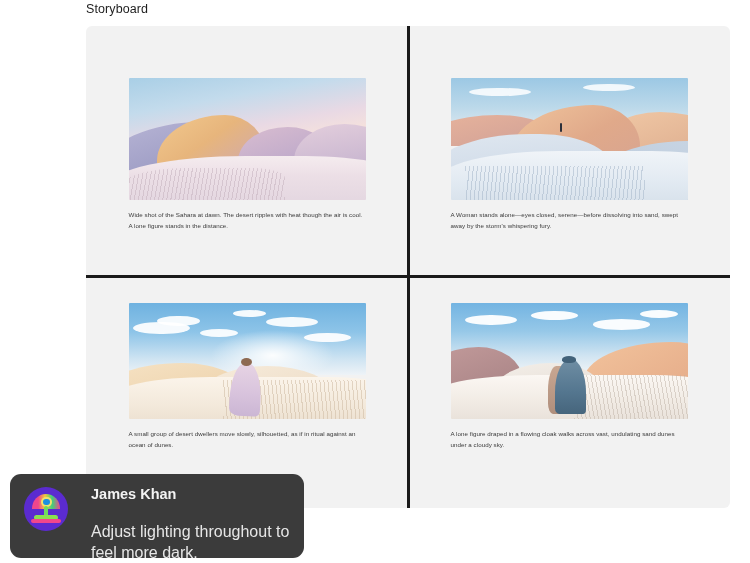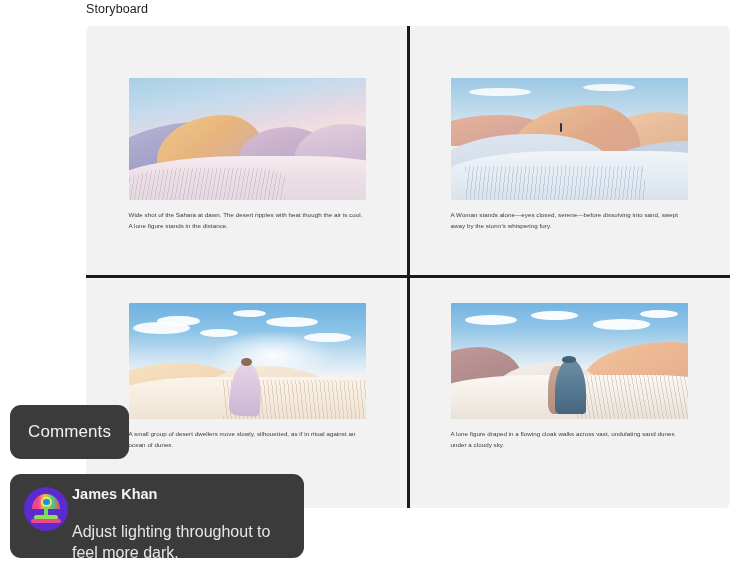--- a/index.html
+++ b/index.html
@@ -185,21 +185,21 @@
   }
   .comments-pill span {
     color: #f0f0f0; font-size: 17px; font-weight: 400; letter-spacing: .1px;
   }
 
   .comment-card {
     position: absolute; left: 10px; top: 474px;
     width: 294px; height: 84px;
     background: #3b3b3b; border-radius: 11px;
     display: flex; align-items: flex-start;
-    padding: 11px 12px 10px 14px; gap: 4px;
+    padding: 11px 12px 10px 14px; gap: 23px;
     z-index: 10;
   }
   .avatar {
     flex: 0 0 auto; width: 44px; height: 44px; border-radius: 50%;
     background: #5b2bd0; position: relative; overflow: hidden; margin-top: 2px;
   }
   .av-cap {
     position:absolute; left:18%; top:16%; width:64%; height:34%;
     background: linear-gradient(90deg,#f0468c 0%,#f0468c 22%,#f3c93a 46%,#3fd07a 72%,#f0468c 100%);
     border-radius: 50% 50% 0 0 / 100% 100% 0 0;
@@ -321,23 +321,20 @@
           <div class="caption">A lone figure draped in a flowing cloak walks across vast, undulating sand dunes under a cloudy sky.</div>
         </div>
       </div>
 
     </div>
 
     <div class="vline"></div>
     <div class="hline"></div>
   </div>
 
-  <div class="comments-pill">
-    <span>Comments</span>
-  </div>
 
   <div class="comment-card">
     <div class="avatar">
       <div class="av-cap"></div>
       <div class="av-eye"></div>
       <div class="av-stem"></div>
       <div class="av-base1"></div>
       <div class="av-base2"></div>
     </div>
     <div class="c-body">

